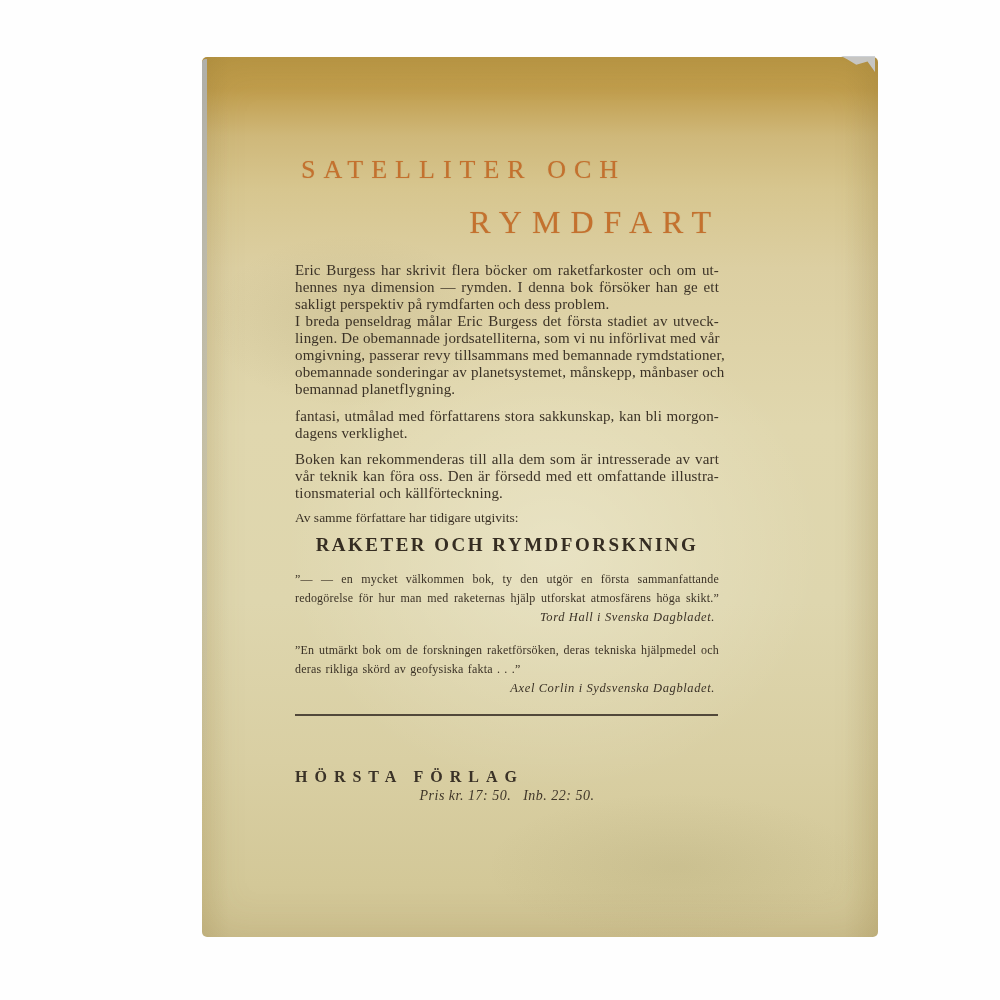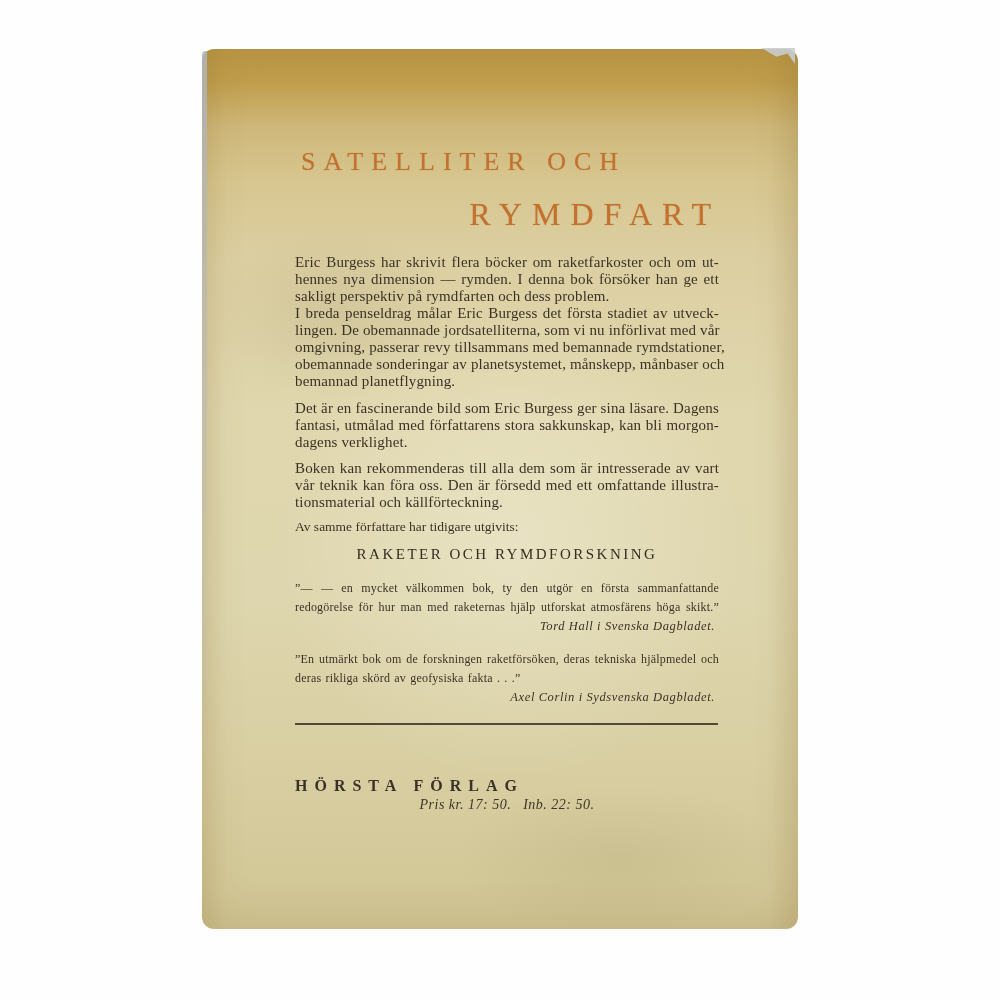--- a/index.html
+++ b/index.html
@@ -7,23 +7,23 @@
     width: 1000px; height: 1000px;
     background: #ffffff;
     font-family: "Liberation Serif", serif;
     overflow: hidden;
   }
   .stage { position: relative; width: 1000px; height: 1000px; background: #fefefe; }
 
   
   .book {
     position: absolute;
-    left: 202px; top: 49px;
-    width: 596px; height: 880px;
-    border-radius: 12px;
+    left: 202px; top: 57px;
+    width: 676px; height: 880px;
+    border-radius: 5px;
     background:
       radial-gradient(ellipse 55% 38% at 52% 56%, rgba(255,255,244,0.30), rgba(255,255,244,0) 72%),
       linear-gradient(90deg, rgba(140,110,45,0.10), rgba(140,110,45,0) 4%, rgba(140,110,45,0) 95%, rgba(140,110,45,0.13)),
       radial-gradient(ellipse 30% 14% at 22% 30%, rgba(110,100,55,0.10), rgba(110,100,55,0) 70%),
       radial-gradient(ellipse 40% 12% at 70% 92%, rgba(120,110,60,0.10), rgba(120,110,60,0) 70%),
       linear-gradient(180deg,
         #bb9845 0%, #c09d4c 3.6%, #c6a75d 5.6%, #cfb87a 9%,
         #d7c68f 15%, #dccfa2 24%, #e0d7ae 42%, #ded6ae 62%,
         #d9cfa3 80%, #d3c898 94%, #cfc292 100%);
     box-shadow: inset 0 0 45px rgba(125,105,45,0.18);
@@ -65,21 +65,21 @@
     color: #3b3226;
   }
   .para { font-size: 15px; line-height: 17px; }
   .line { white-space: nowrap; text-align: justify; text-align-last: justify; letter-spacing: 0.15px; }
   .line.last { text-align: left; text-align-last: left; white-space: normal; }
   .gap-10 { margin-top: 10px; }
   .gap-9  { margin-top: 9px; }
 
   .intro { margin-top: 7px; font-size: 13.5px; line-height: 17px; }
   .prev-title {
-    margin-top: 9px; font-size: 15px; font-weight: normal;
+    margin-top: 9px; font-size: 19px; font-weight: bold;
     letter-spacing: 2.5px; text-align: center; line-height: 20px;
     color: #352d22;
   }
 
   .quote { margin-top: 15px; font-size: 12px; line-height: 19px; }
   .quote .line { letter-spacing: 0.2px; word-spacing: 1px; }
   .attribution {
     font-size: 12.5px; font-style: italic; text-align: right;
     line-height: 19px; padding-right: 4px; letter-spacing: 0.6px;
   }
@@ -124,21 +124,20 @@
 
       <div class="para">
         <div class="line">I breda penseldrag målar Eric Burgess det första stadiet av utveck-</div>
         <div class="line">lingen. De obemannade jordsatelliterna, som vi nu införlivat med vår</div>
         <div class="line">omgivning, passerar revy tillsammans med bemannade rymdstationer,</div>
         <div class="line">obemannade sonderingar av planetsystemet, månskepp, månbaser och</div>
         <div class="line last">bemannad planetflygning.</div>
       </div>
 
       <div class="para gap-10">
-        <div class="line">Det är en fascinerande bild som Eric Burgess ger sina läsare. Dagens</div>
         <div class="line">fantasi, utmålad med författarens stora sakkunskap, kan bli morgon-</div>
         <div class="line last">dagens verklighet.</div>
       </div>
 
       <div class="para gap-9">
         <div class="line">Boken kan rekommenderas till alla dem som är intresserade av vart</div>
         <div class="line">vår teknik kan föra oss. Den är försedd med ett omfattande illustra-</div>
         <div class="line last">tionsmaterial och källförteckning.</div>
       </div>
 

